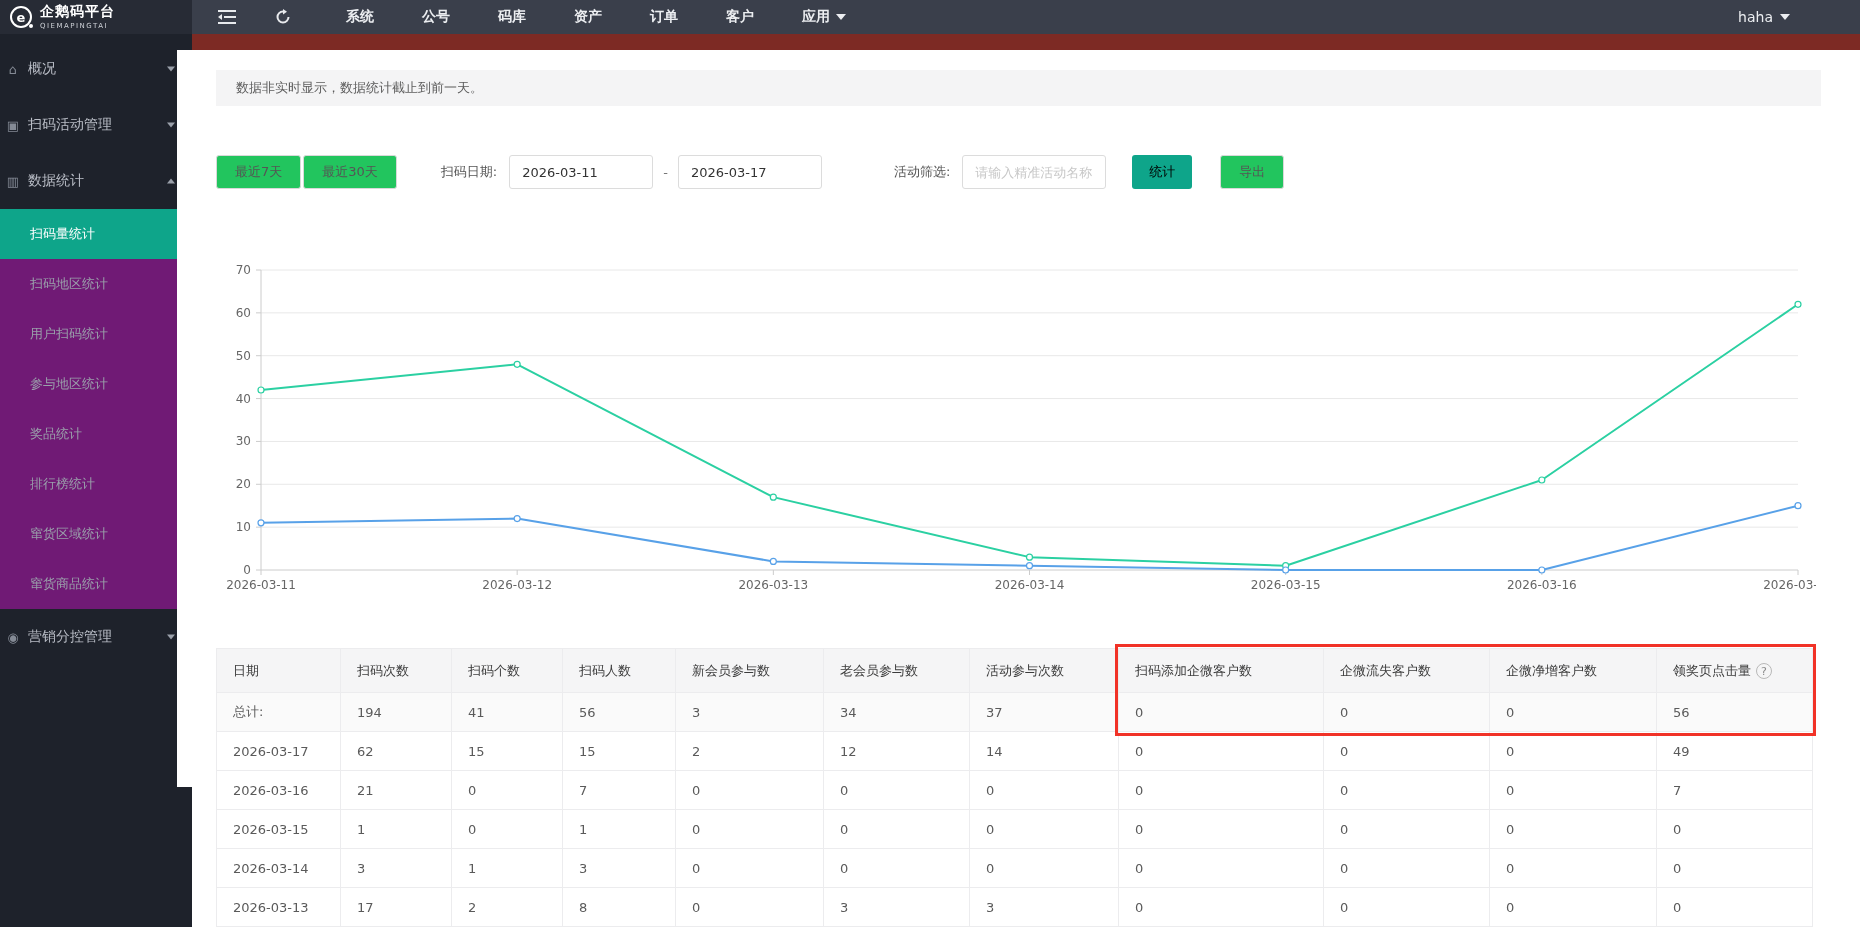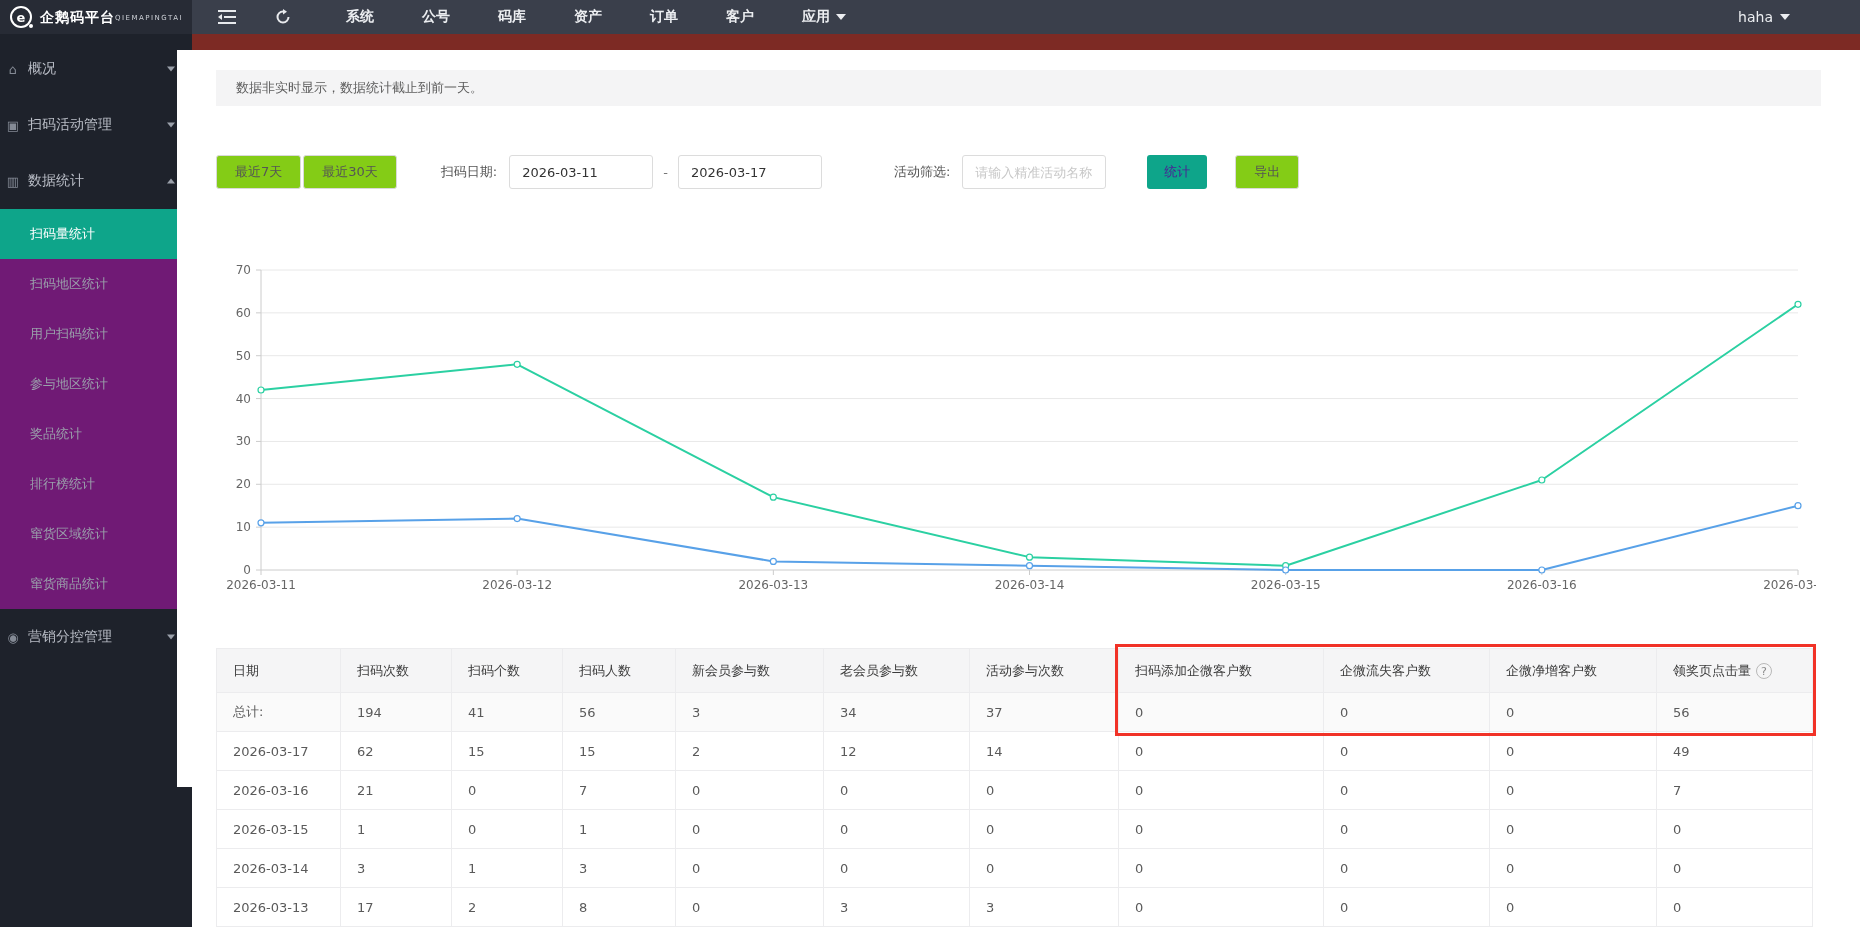--- a/index.html
+++ b/index.html
@@ -9,21 +9,21 @@
   
   .navbar { position:absolute; left:0; top:0; width:1860px; height:34px; background:#3a3f4b;
     display:flex; align-items:center; color:#e8eaed; z-index:30; }
   .logo-block { width:192px; height:34px; background:#272b35; display:flex; align-items:center;
     padding-left:10px; gap:8px; flex:none; }
   .logo-circle { width:22px; height:22px; border:2px solid #fff; border-radius:50%;
     display:flex; align-items:center; justify-content:center; color:#fff; font-weight:bold;
     font-size:13px; position:relative; flex:none; }
   .logo-circle::after { content:""; position:absolute; right:-3px; bottom:-2px; width:4px; height:4px;
     background:#fff; border-radius:50%; }
-  .logo-texts { display:flex; flex-direction:row; line-height:1; }
+  .logo-texts { display:flex; flex-direction:column; line-height:1; }
   .logo-title { font-size:14px; font-weight:bold; letter-spacing:1px; color:#fff; }
   .logo-sub { font-size:7px; letter-spacing:1.5px; color:#cfd2d8; margin-top:5px; }
   .nav-icon { width:34px; height:34px; display:flex; align-items:center; justify-content:center;
     cursor:pointer; }
   .nav-icon svg { display:block; }
   .nav-menu { display:flex; align-items:center; height:34px; }
   .nav-item { padding:12px 24px; font-size:14px; font-weight:bold; color:#eceef1; height:34px;
     display:flex; align-items:center; gap:6px; cursor:pointer; }
   .nav-spacer { flex:1; }
   .nav-user { padding:0 70px 0 20px; font-size:14px; color:#eceef1; display:flex; align-items:center; gap:7px; cursor:pointer; }
@@ -46,30 +46,30 @@
   .sub-item { height:50px; display:flex; align-items:center; padding-left:30px; font-size:13px;
     color:#9aa0ab; cursor:pointer; }
   .sub-item.active { background:#0ea58a; color:#fff; }
 
   
   .main { position:absolute; left:177px; top:50px; width:1668px; height:737px; background:#fff; }
   .notice { position:absolute; left:39px; top:20px; width:1605px; height:36px; background:#f4f4f5;
     color:#5c5c5c; font-size:13px; line-height:36px; padding-left:20px; }
 
   .filters { position:absolute; left:39px; top:105px; height:34px; display:flex; align-items:center; }
-  .btn { height:34px; background:#84cc16; border:1px solid #d9d9d9; border-radius:3px; color:#555;
+  .btn { height:34px; background:#22c55e; border:1px solid #d9d9d9; border-radius:3px; color:#555;
     font-size:13px; padding:0 18px; cursor:pointer; font-family:inherit; }
   .btn + .btn { margin-left:2px; }
   .flabel { font-size:13px; color:#555; margin:0 12px 0 44px; }
   .date-input, .activity-input { height:34px; border:1px solid #dcdcdc; border-radius:3px;
     font-size:13px; color:#333; padding:0 12px; width:144px; font-family:inherit; }
   .dash { margin:0 10px; color:#777; font-size:13px; }
   .activity-input::placeholder { color:#c8c8c8; }
-  .btn-primary { height:34px; background:#0ea58a; border:none; border-radius:3px; color:#4c1d95;
-    font-size:13px; padding:0 17px; margin-left:41px; cursor:pointer; font-family:inherit; }
+  .btn-primary { height:34px; background:#0ea58a; border:none; border-radius:3px; color:#000000;
+    font-size:13px; padding:0 17px; margin-left:26px; cursor:pointer; font-family:inherit; }
   .btn-export { margin-left:28px; }
 
   
   .chart-wrap { position:absolute; left:39px; top:200px; width:1600px; height:352px; }
 
   
   .table-wrap { position:absolute; left:39px; top:598px; width:1596px; }
   table.stats { border-collapse:collapse; width:1596px; table-layout:fixed; }
   table.stats th, table.stats td { border:1px solid #ececee; font-weight:normal; text-align:left;
     padding:0 16px; font-size:13px; overflow:hidden; white-space:nowrap; }

